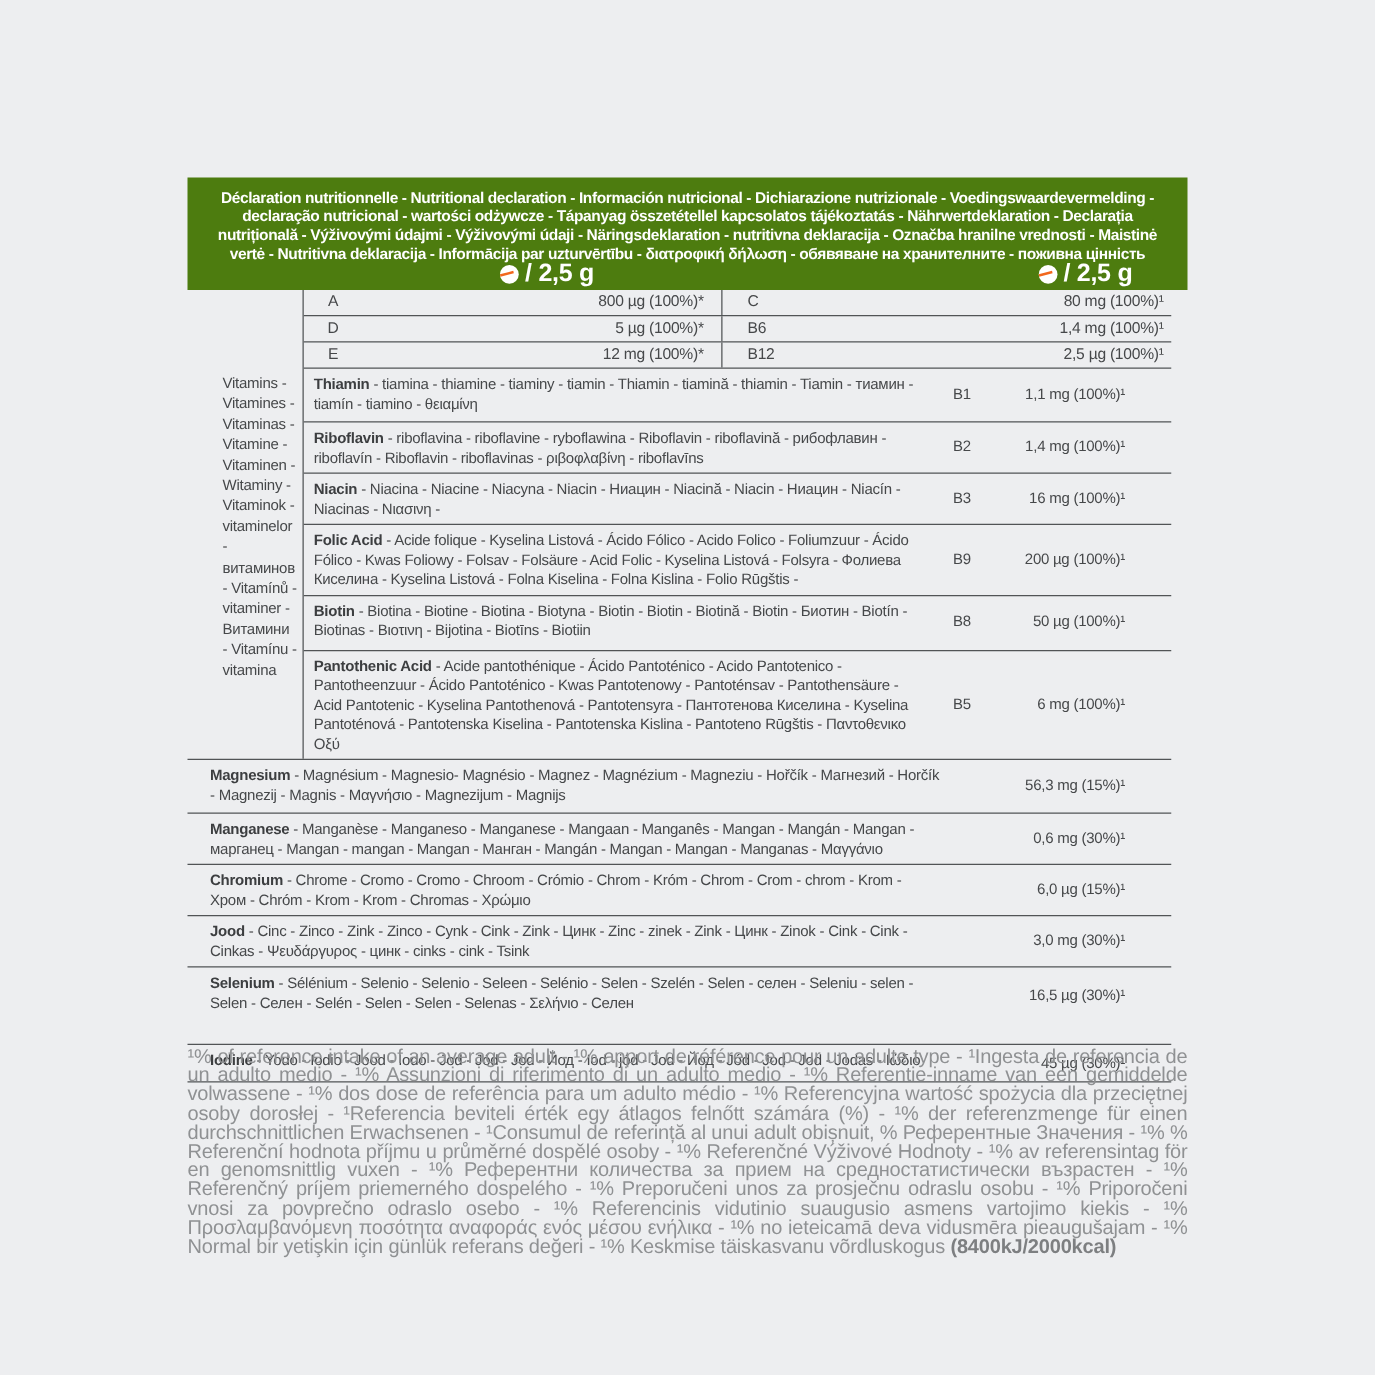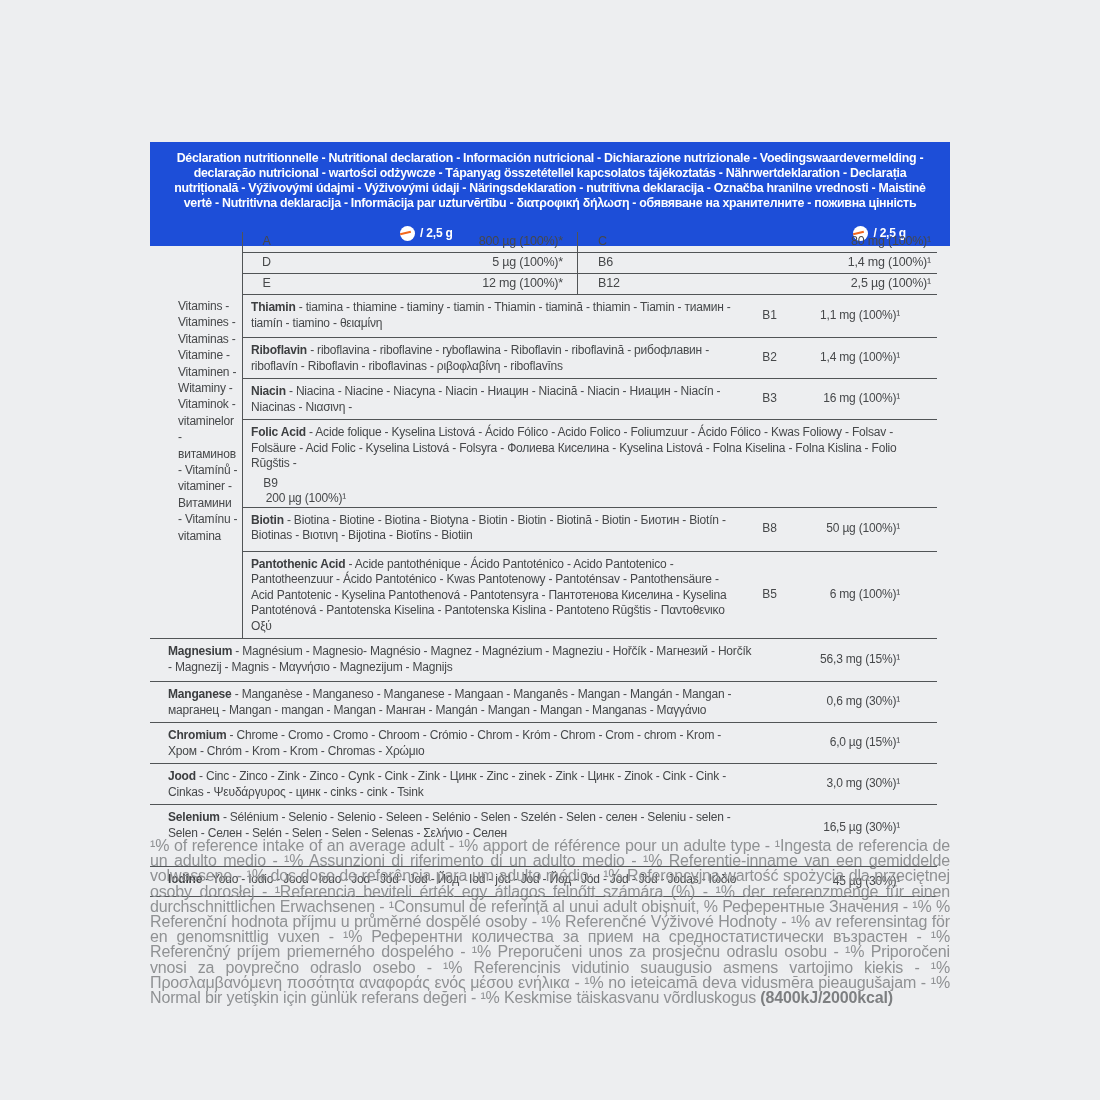--- a/index.html
+++ b/index.html
@@ -7,32 +7,32 @@
     width:1100px;height:1100px;overflow:hidden;
     background:#edeef0;
     font-family:"Liberation Sans","DejaVu Sans",sans-serif;
     color:#46484a;
     -webkit-font-smoothing:antialiased;
   }
   .page{position:relative;width:1100px;height:1100px;}
 
   
   .banner{
-    position:absolute;left:150px;top:142px;width:800px;height:104px;
-    background:#1d4ed8;color:#ffffff;box-sizing:border-box;
+    position:absolute;left:150px;top:142px;width:800px;height:90px;
+    background:#4d7c0f;color:#ffffff;box-sizing:border-box;
   }
   .banner-text{
     padding:9px 12px 0 12px;
     font-size:12.4px;font-weight:bold;line-height:15px;
     letter-spacing:-0.3px;text-align:center;
   }
   .serving{
     position:absolute;bottom:3px;height:20px;
     display:flex;align-items:center;gap:5px;
-    font-size:12px;font-weight:bold;letter-spacing:-0.2px;
+    font-size:20px;font-weight:bold;letter-spacing:-0.2px;
   }
   .serving-left{left:250px;}
   .serving-right{right:44px;}
   .tablet-icon{
     position:relative;width:15px;height:15px;border-radius:50%;
     background:#ffffff;display:inline-block;
   }
   .tablet-icon::after{
     content:"";position:absolute;left:0px;top:6px;width:11px;height:2px;
     background:#f2671d;transform:rotate(-14deg);
@@ -70,21 +70,21 @@
 
   .mrow{display:flex;align-items:stretch;box-sizing:border-box;
         border-top:1.4px solid #515456;}
   .mrow.last{border-bottom:1.4px solid #515456;margin-top:15px;}
   .mrow .mdesc{flex:1;min-width:0;box-sizing:border-box;padding:5px 14px 4px 18px;}
   .mrow .mval{width:170px;flex:none;display:flex;align-items:center;justify-content:flex-end;
               box-sizing:border-box;padding-right:37px;white-space:nowrap;}
 
   
   .h-thiamin{min-height:43px;}  .h-ribo{min-height:37px;}  .h-niacin{min-height:36px;}
-  .h-folic{min-height:51px;flex-direction:column;}    .h-biotin{min-height:44px;} .h-panto{min-height:84px;}
+  .h-folic{min-height:51px;}    .h-biotin{min-height:44px;} .h-panto{min-height:84px;}
   .h-mag{min-height:43px;} .h-man{min-height:39px;} .h-chr{min-height:39px;}
   .h-zin{min-height:39px;} .h-sel{min-height:47px;} .h-iod{min-height:31px;}
 
   
   .footnote{
     position:absolute;left:150px;top:838px;width:800px;
     font-size:16px;line-height:15.2px;letter-spacing:-0.15px;
     color:#8f9193;text-align:justify;
   }
   .footnote .fbold{font-weight:bold;color:#7d7f81;}

